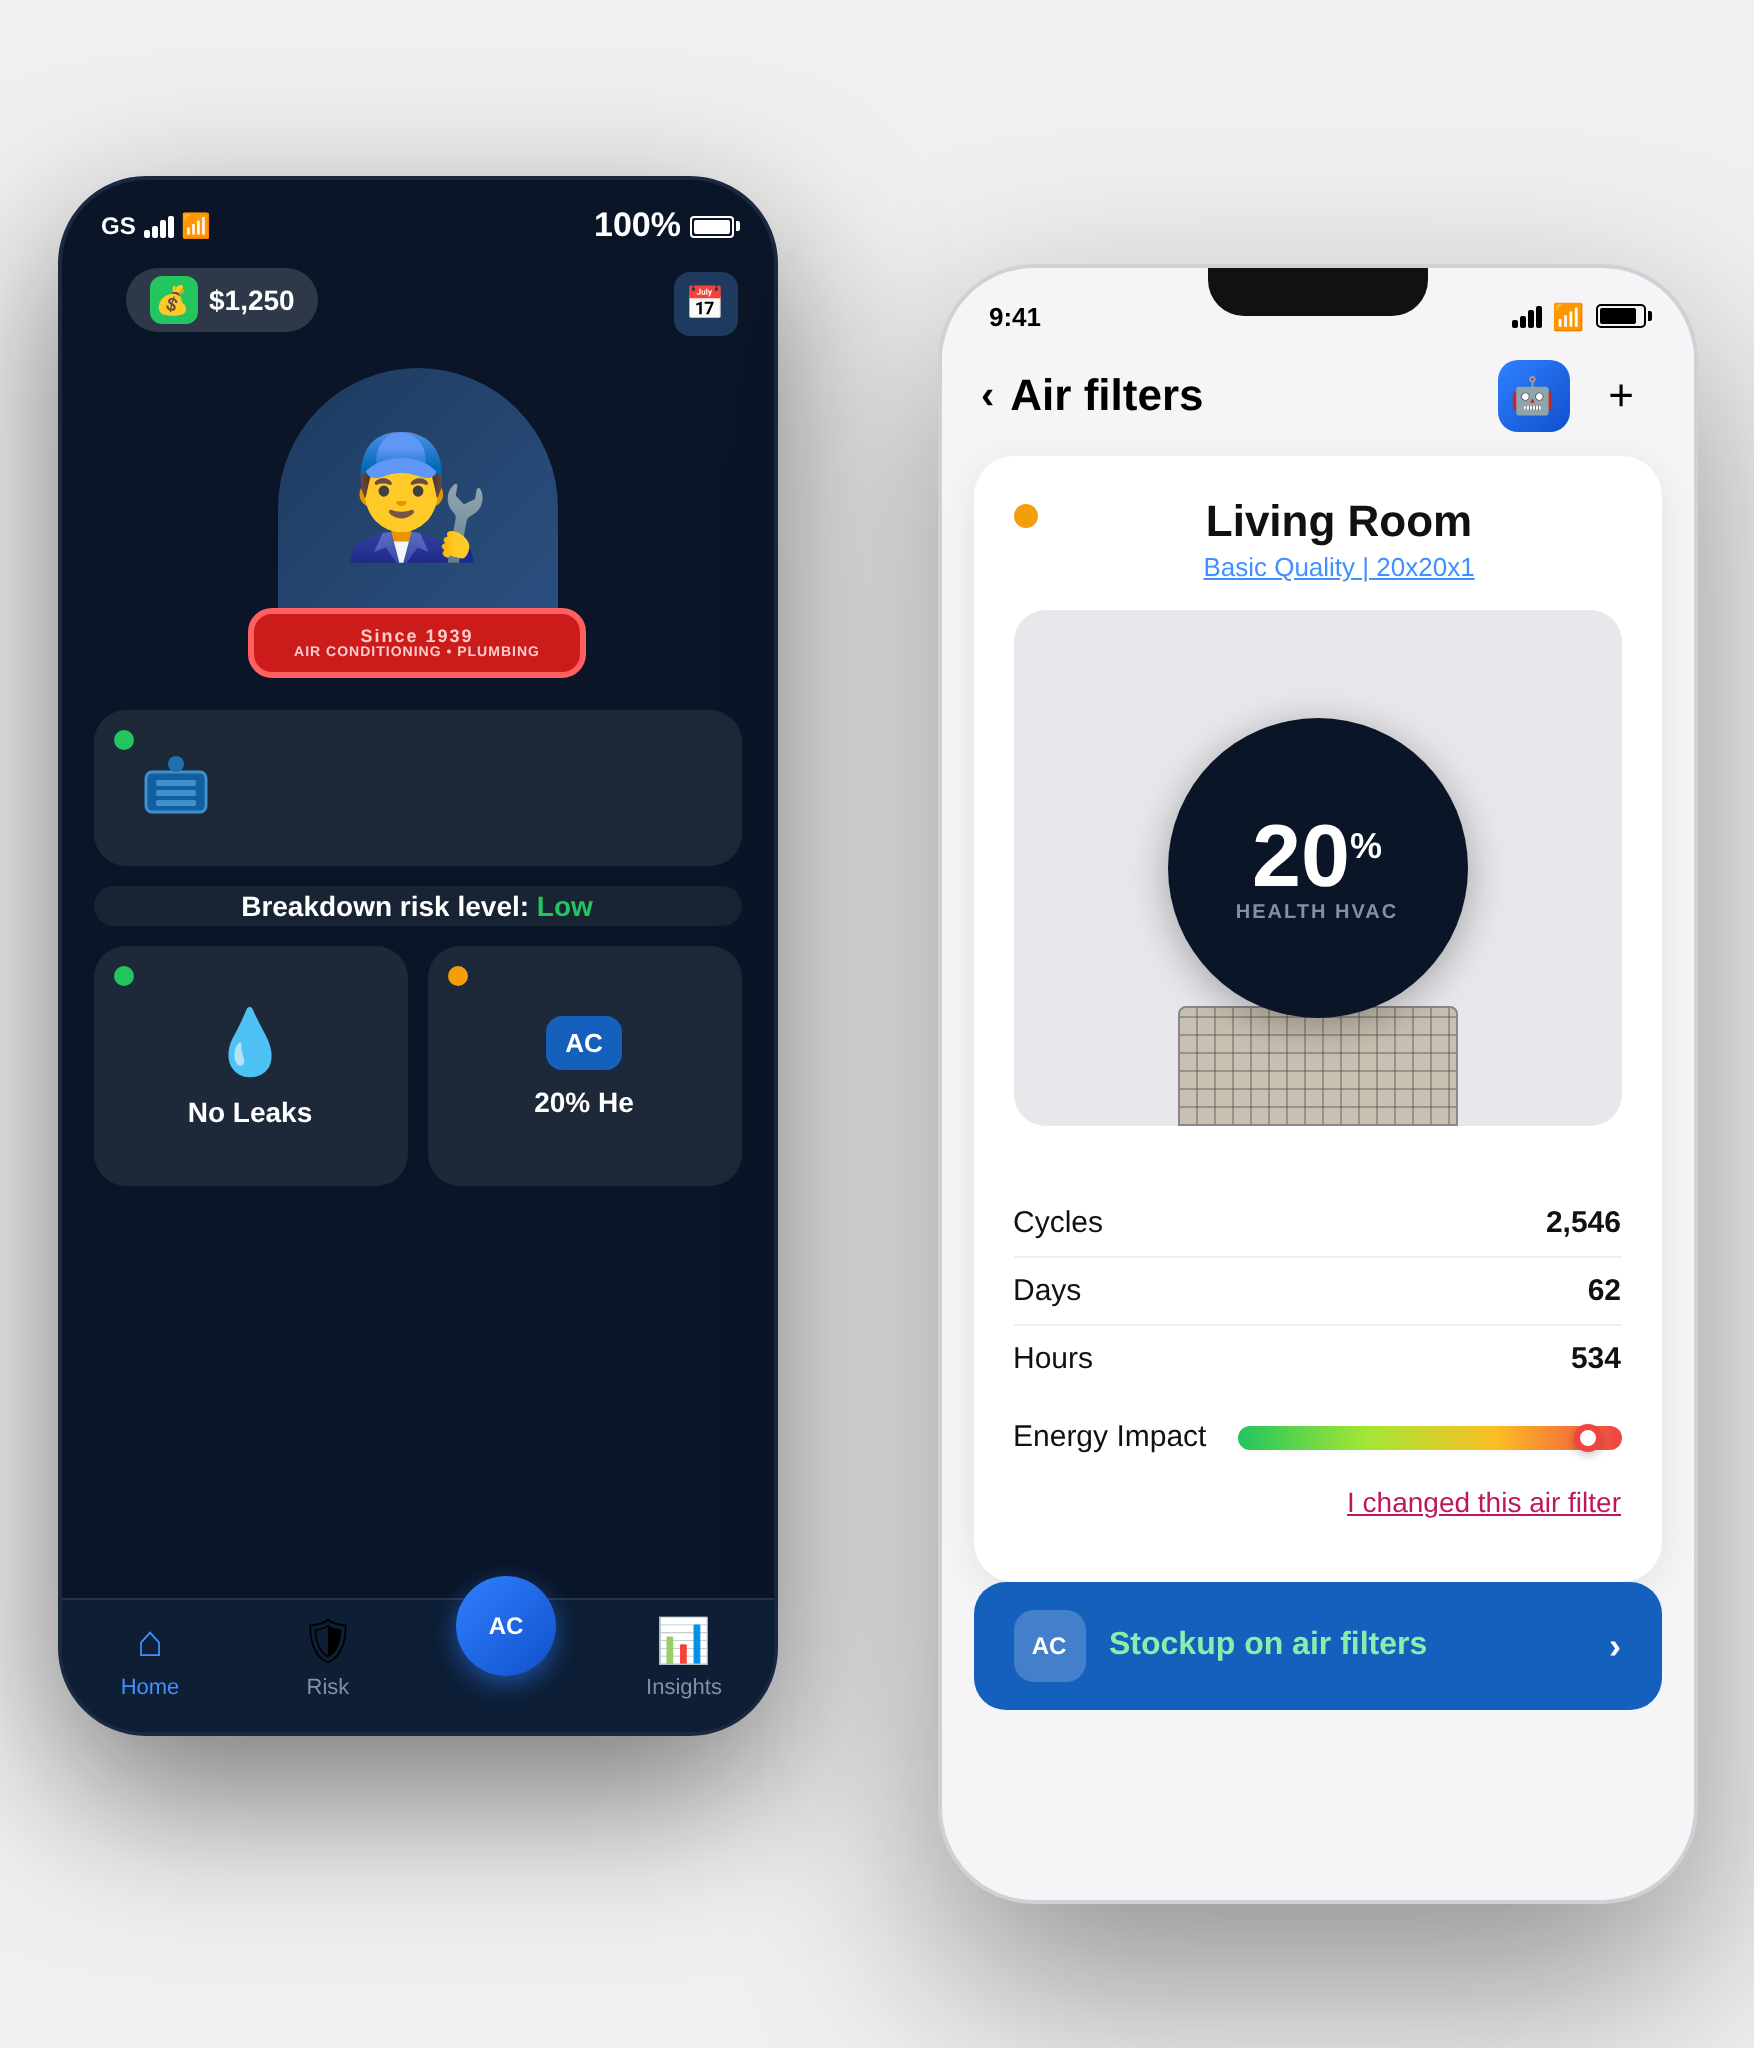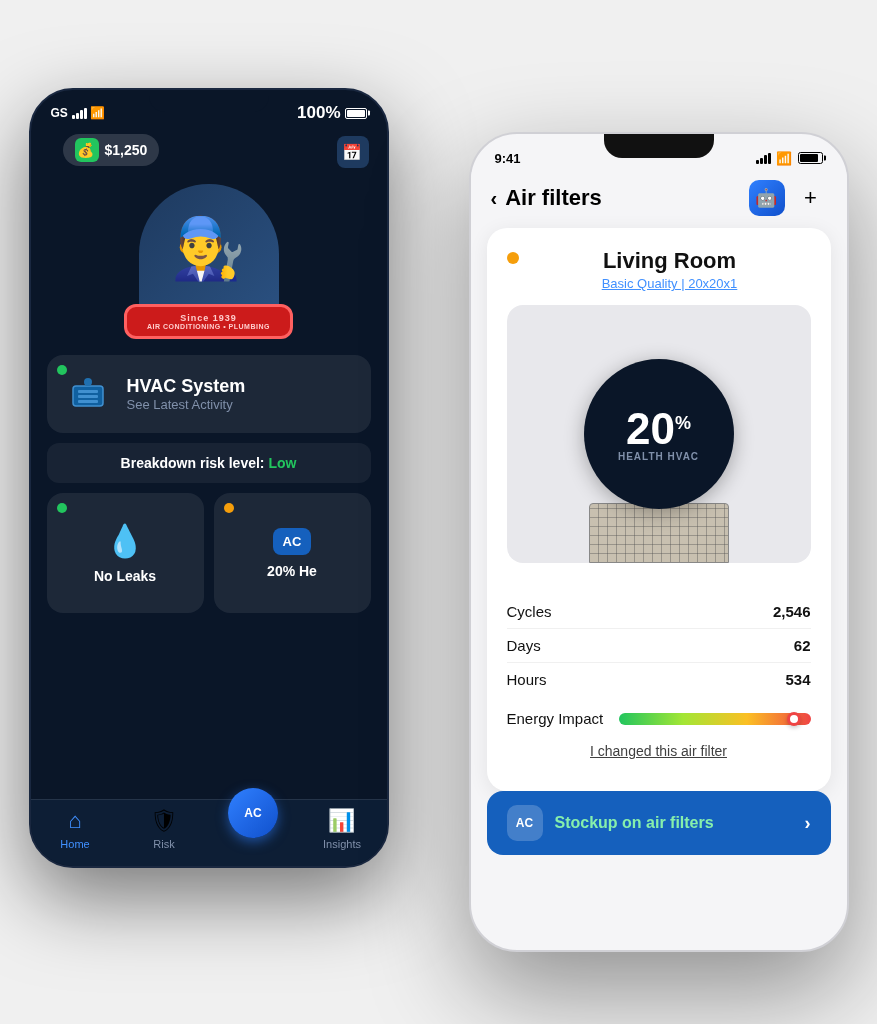--- a/index.html
+++ b/index.html
@@ -150,21 +150,21 @@
     }
     .hvac-unit-svg { width: 40px; height: 40px; }
     .hvac-info { flex: 1; }
     .hvac-name { color: white; font-size: 18px; font-weight: 700; }
     .hvac-sub { color: #8090aa; font-size: 13px; }
 
     
     .risk-bar {
       background: rgba(255,255,255,0.06);
       border-radius: 12px; margin: 0 16px 10px;
-      padding: 12px 16px;
+      padding: 2px 16px;
       color: white; font-size: 14px; font-weight: 600;
       text-align: center;
     }
     .risk-low { color: #22c55e; }
 
     
     .bottom-cards {
       display: flex; gap: 10px; margin: 0 16px;
     }
     .bcard {
@@ -353,22 +353,22 @@
     .energy-indicator {
       position: absolute; right: 10px; top: 50%;
       transform: translateY(-50%);
       width: 14px; height: 14px; background: white;
       border: 3px solid #ef4444; border-radius: 50%;
       box-shadow: 0 2px 4px rgba(0,0,0,0.2);
     }
 
     
     .changed-link {
-      text-align: center; margin-bottom: 12px;
-      font-size: 14px; color: #404040; text-decoration: underline;
+      text-align: right; margin-bottom: 12px;
+      font-size: 14px; color: #be185d; text-decoration: underline;
       cursor: pointer;
     }
 
     
     .stockup-btn {
       background: #1560bd; border-radius: 16px;
       padding: 14px 20px; margin: 0 16px 16px;
       display: flex; align-items: center; gap: 12px; cursor: pointer;
     }
     .stockup-icon {
@@ -430,24 +430,20 @@
     <div class="hvac-card">
       <div class="hvac-status-dot"></div>
       <div class="hvac-unit-icon">
         <svg class="hvac-unit-svg" viewBox="0 0 40 40">
           <rect x="5" y="12" width="30" height="20" rx="3" fill="#1060a0" stroke="#4090d0" stroke-width="1.5"></rect>
           <rect x="10" y="16" width="20" height="3" rx="1" fill="#4090d0"></rect>
           <rect x="10" y="21" width="20" height="3" rx="1" fill="#4090d0"></rect>
           <rect x="10" y="26" width="20" height="3" rx="1" fill="#4090d0"></rect>
           <circle cx="20" cy="8" r="4" fill="#2070b0"></circle>
         </svg>
-      </div>
-      <div class="hvac-info">
-        <div class="hvac-name">HVAC System</div>
-        <div class="hvac-sub">See Latest Activity</div>
       </div>
     </div>
 
     <div class="risk-bar">
       <span>Breakdown risk level:</span>
       <span class="risk-low">Low</span>
     </div>
 
     <div class="bottom-cards">
       <div class="bcard">

